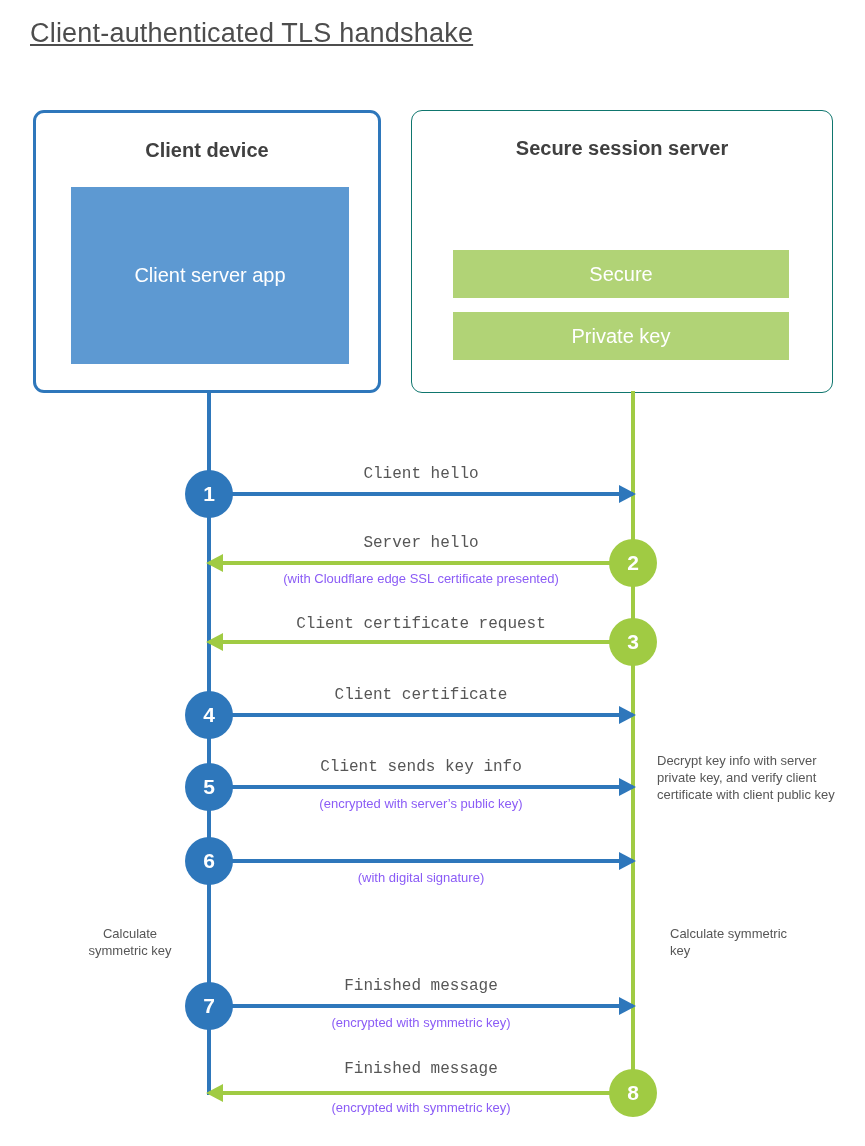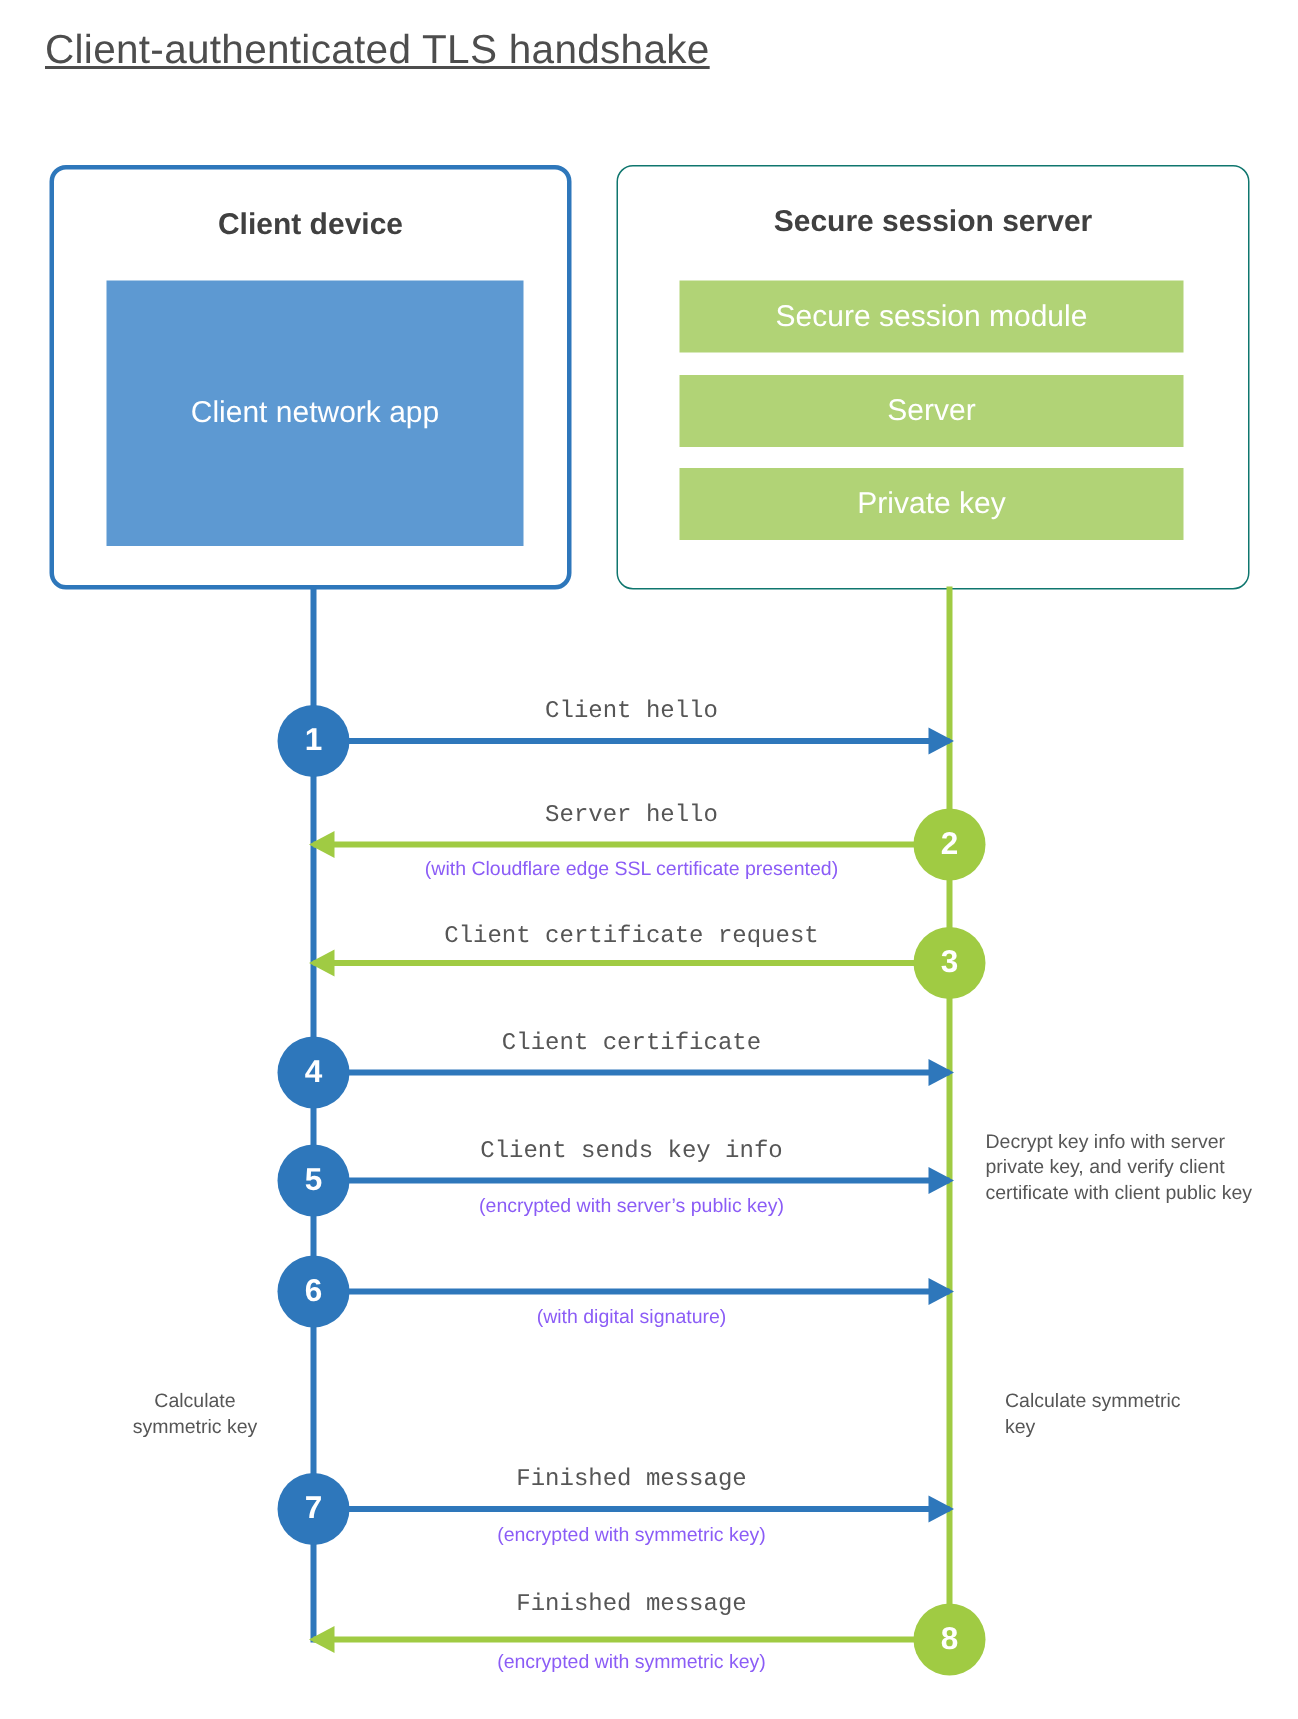--- a/index.html
+++ b/index.html
@@ -88,31 +88,28 @@
 </head>
 <body>
 
 <div class="canvas">
 
   <div class="page-title">Client-authenticated TLS handshake</div>
 
   <div class="entity-box client-box">
     <div class="entity-title">Client device</div>
     <div class="client-app">
-      <span>Client network app</span>
+      <span>Client server app</span>
     </div>
   </div>
 
   <div class="entity-box server-box">
     <div class="entity-title">Secure session server</div>
-    <div class="server-bar bar-0">
-      <span>Secure session module</span>
-    </div>
     <div class="server-bar bar-1">
-      <span>Server</span>
+      <span>Secure</span>
     </div>
     <div class="server-bar bar-2">
       <span>Private key</span>
     </div>
   </div>
 
   <div class="lifeline blue"></div>
   <div class="lifeline green"></div>
 
   <div class="msg-label" style="top:465px">Client hello</div>

